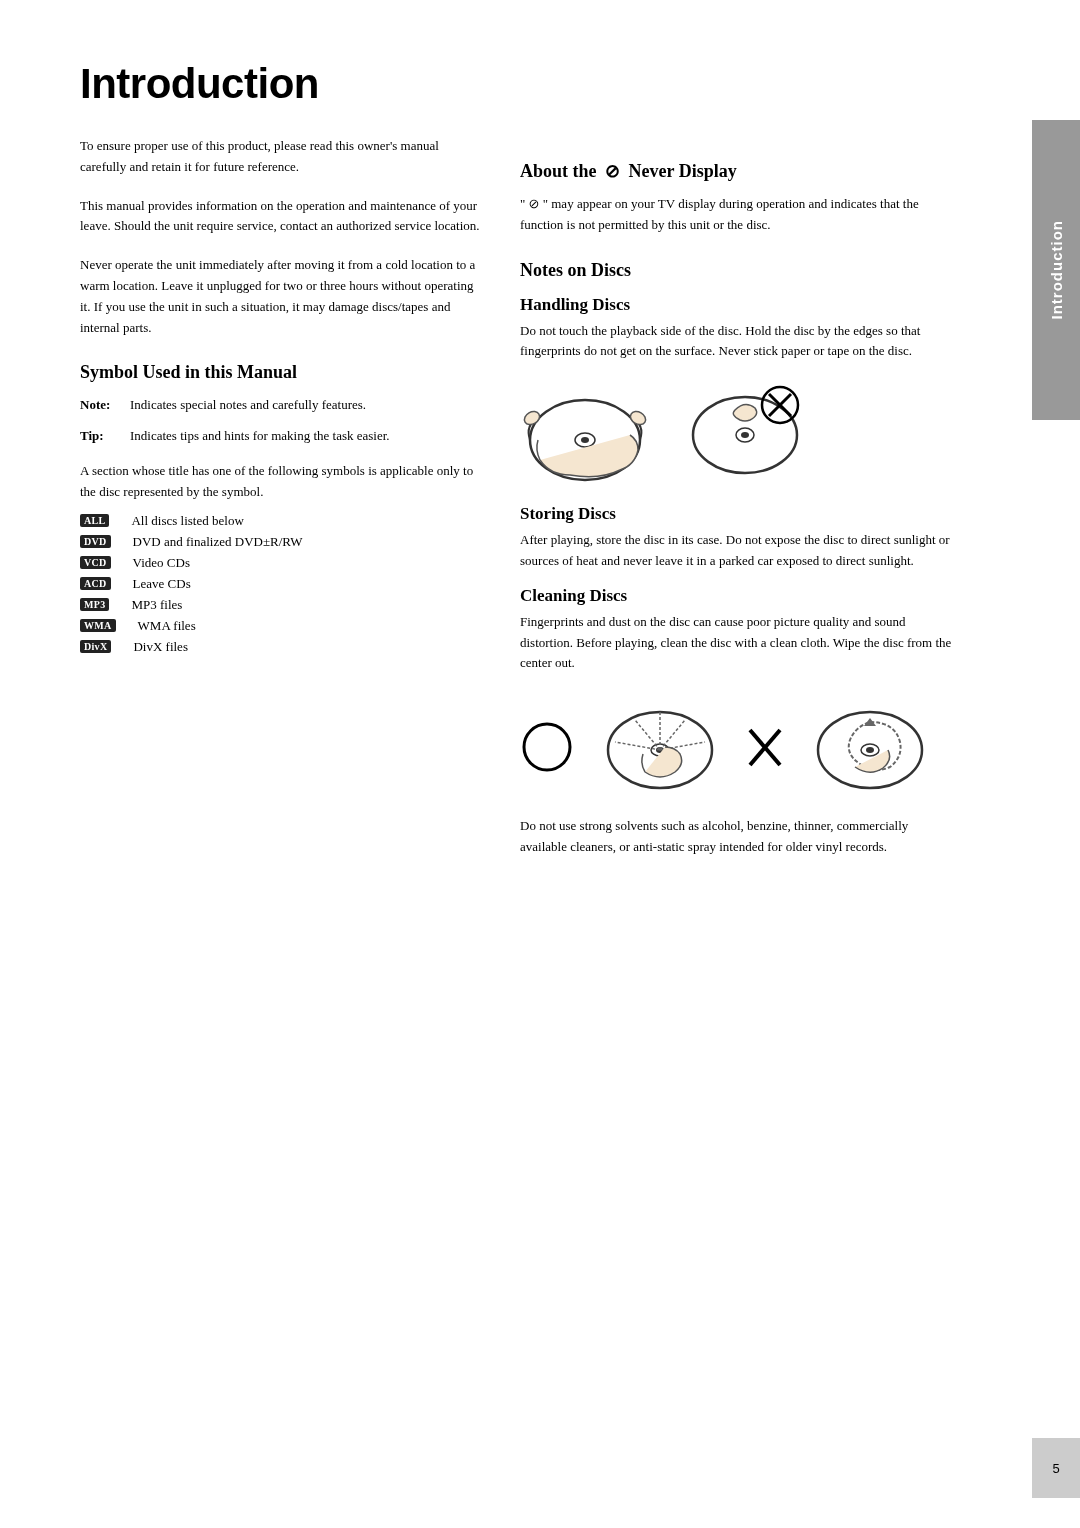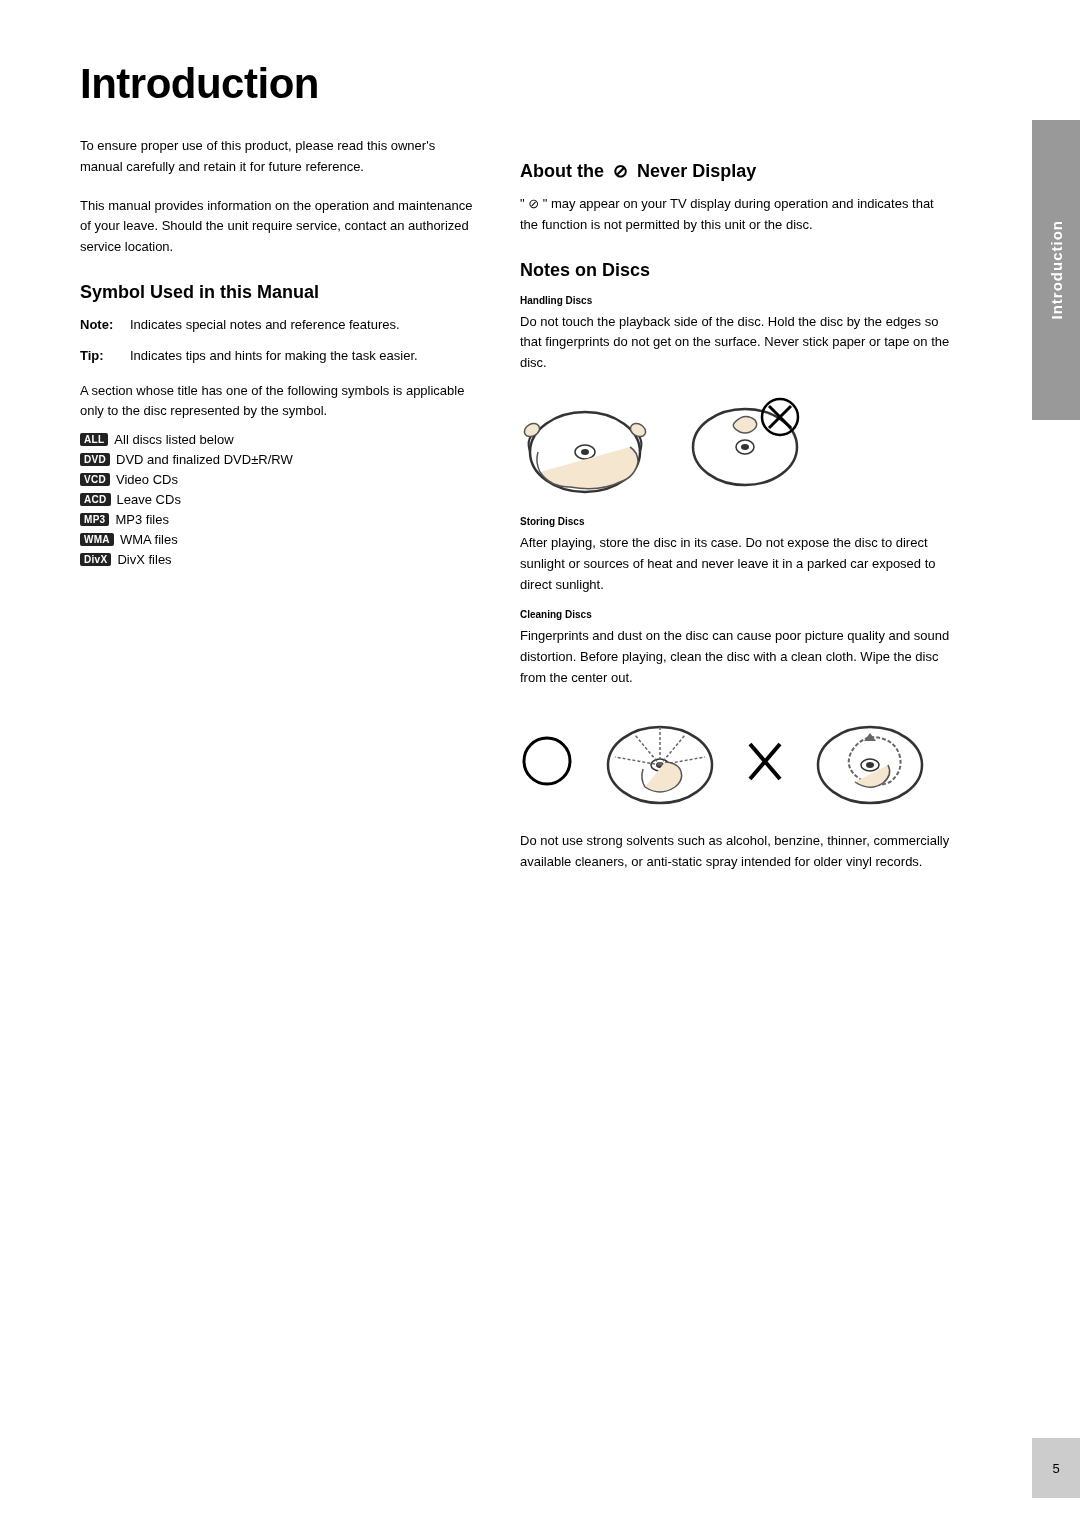--- a/index.html
+++ b/index.html
@@ -79,20 +79,21 @@
       font-size: 42px;
       font-weight: bold;
       margin-bottom: 28px;
       letter-spacing: -0.5px;
     }
 
     
     .two-col {
       display: flex;
       gap: 40px;
+      font-family: Liberation Serif, serif;
     }
 
     .col-left {
       flex: 0 0 400px;
       max-width: 400px;
     }
 
     .col-right {
       flex: 1;
     }
@@ -106,21 +107,21 @@
 
     
     .section-title {
       font-size: 18px;
       font-weight: bold;
       margin-bottom: 12px;
       margin-top: 24px;
     }
 
     .subsection-title {
-      font-size: 10px;
+      font-size: 17px;
       font-weight: bold;
       margin-bottom: 6px;
       margin-top: 14px;
     }
 
     .section-text {
       font-size: 13px;
       line-height: 1.6;
       margin-bottom: 10px;
     }
@@ -157,21 +158,21 @@
 
     
     .badge {
       display: inline-block;
       background: #222;
       color: #fff;
       font-size: 10px;
       font-weight: bold;
       padding: 1px 4px;
       border-radius: 2px;
-      margin-right: 6px;
+      margin-right: 22px;
       vertical-align: middle;
       letter-spacing: 0.3px;
     }
 
     .disc-row {
       display: flex;
       align-items: center;
       margin-bottom: 5px;
       font-size: 13px;
     }
@@ -223,27 +224,28 @@
 
     <h1 class="page-title">Introduction</h1>
 
     <div class="two-col">
 
       <div class="col-left">
 
         <p class="intro-text">To ensure proper use of this product, please read this owner's manual carefully and retain it for future reference.</p>
         <p class="intro-text">This manual provides information on the operation and maintenance of your leave. Should the unit require service, contact an authorized service location.</p>
 
+        <p class="section-text">Never operate the unit immediately after moving it from a cold location to a warm location. Leave it unplugged for two or three hours without operating it. If you use the unit in such a situation, it may damage discs/tapes and internal parts.</p>
 
         <h2 class="section-title">Symbol Used in this Manual</h2>
 
         <div class="note-tip-table">
           <div class="note-row">
             <span class="note-label">Note:</span>
-            <span class="note-desc">Indicates special notes and reference features.</span>
+            <span class="note-desc">Indicates special notes and carefully features.</span>
           </div>
           <div class="note-row">
             <span class="note-label">Tip:</span>
             <span class="note-desc">Indicates tips and hints for making the task easier.</span>
           </div>
         </div>
 
         <p class="section-text">A section whose title has one of the following symbols is applicable only to the disc represented by the symbol.</p>
 
         <div class="symbol-table">

